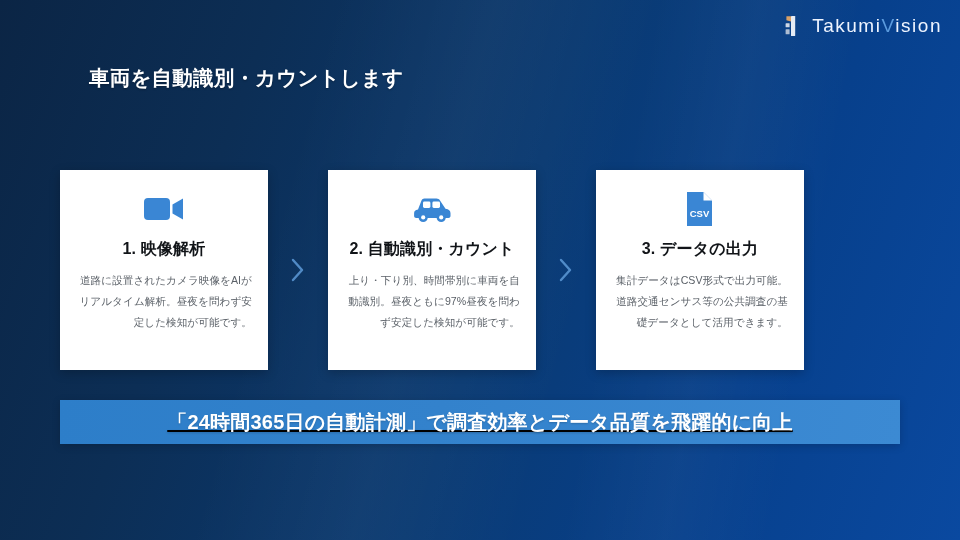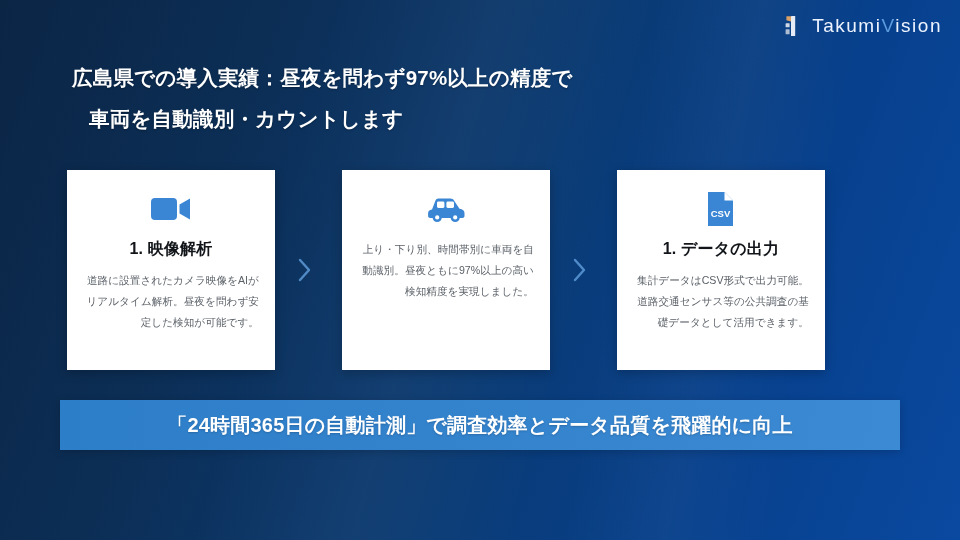--- a/index.html
+++ b/index.html
@@ -75,21 +75,20 @@
   }
   .card {
     width: 208px;
     background: #ffffff;
     box-shadow: 0 3px 10px rgba(0,0,0,0.22);
     padding: 18px 16px 14px 16px;
     box-sizing: border-box;
     display: flex;
     flex-direction: column;
     align-items: center;
-    margin-left: 7px;
   }
   .card-icon {
     height: 42px;
     display: flex;
     align-items: center;
     justify-content: center;
     margin-bottom: 9px;
   }
   .card-title {
     color: #111418;
@@ -115,26 +114,27 @@
     color: #5d9ad8;
   }
   .arrow svg { display: block; opacity: 0.85; }
 
   
   .banner {
     position: absolute;
     left: 60px;
     top: 400px;
     width: 840px;
-    height: 50px;
+    height: 44px;
     background: linear-gradient(100deg, #2d7ec9 0%, #3382cc 45%, #3c8ad3 100%);
     display: flex;
     align-items: center;
     justify-content: center;
     box-shadow: 0 2px 8px rgba(0,0,0,0.18);
+    text-decoration: underline;
   }
   .banner-text {
     color: #ffffff;
     font-size: 20px;
     font-weight: bold;
     letter-spacing: 0.01em;
     text-shadow: 0 1px 2px rgba(0,0,0,0.18);
     white-space: nowrap;
   }
 </style>
@@ -149,21 +149,20 @@
         <rect x="7" y="2" width="4.2" height="20" rx="0.6" fill="#e6ecf5"></rect>
         <path d="M2.4 2.2 L7 2.2 L7 7.6 L2.4 6.2 Z" fill="#d9a066"></path>
         <rect x="1.6" y="9.2" width="4" height="4" rx="0.5" fill="#cfd8e6"></rect>
         <rect x="1.6" y="15.2" width="4" height="5" rx="0.5" fill="#aebdd2"></rect>
       </svg>
     </span>
     <span class="logo-text"><span>Takumi</span><span class="hl">V</span><span>ision</span></span>
   </div>
 
   <div class="headline">
-    <span class="l1">広島県での導入実績：昼夜を問わず97%以上の精度で</span>
     <span class="l2">車両を自動識別・カウントします</span>
   </div>
 
   <div class="cards">
 
     <div class="card">
       <div class="card-icon">
         <svg width="42" height="30" viewBox="0 0 42 30" xmlns="http://www.w3.org/2000/svg">
           <rect x="1" y="4" width="26" height="22" rx="4" fill="#3a86d4"></rect>
           <path d="M29.5 10.5 L40 4.5 L40 25.5 L29.5 19.5 Z" fill="#3a86d4"></path>
@@ -188,40 +187,41 @@
                    C37.8 16.4 39.5 17.8 39.5 20.2 L39.5 23 C39.5 24.2 38.6 25 37.4 25 L5.2 25
                    C4 25 3.1 24.2 3.1 23 L3.1 20.2 C3.1 18.2 4.4 16.9 7 16.5 Z" fill="#3a86d4"></path>
           <rect x="12" y="8.5" width="7.4" height="6.4" rx="1.4" fill="#ffffff"></rect>
           <rect x="21.4" y="8.5" width="7.6" height="6.4" rx="1.4" fill="#ffffff"></rect>
           <circle cx="12.2" cy="24.4" r="4.6" fill="#3a86d4"></circle>
           <circle cx="12.2" cy="24.4" r="2.1" fill="#ffffff"></circle>
           <circle cx="30.2" cy="24.4" r="4.6" fill="#3a86d4"></circle>
           <circle cx="30.2" cy="24.4" r="2.1" fill="#ffffff"></circle>
         </svg>
       </div>
-      <div class="card-body">上り・下り別、時間帯別に車両を自動識別。昼夜ともに97%以上の高い検知精度を実現しました。</div>
+      <div class="card-title">2. 自動識別・カウント</div>
+      <div class="card-body">上り・下り別、時間帯別に車両を自動識別。昼夜ともに97%昼夜を問わず安定した検知が可能です。</div>
     </div>
 
     <div class="arrow">
       <span>
         <svg width="16" height="26" viewBox="0 0 16 26" xmlns="http://www.w3.org/2000/svg">
           <path d="M3 3 L12 13 L3 23" fill="none" stroke="currentColor" stroke-width="2.4" stroke-linecap="round" stroke-linejoin="round"></path>
         </svg>
       </span>
     </div>
 
     <div class="card">
       <div class="card-icon">
         <svg width="30" height="38" viewBox="0 0 30 38" xmlns="http://www.w3.org/2000/svg">
           <path d="M2 2 L18.5 2 L27 10.5 L27 36 L2 36 Z" fill="#3a86d4"></path>
           <path d="M18.5 2 L27 10.5 L18.5 10.5 Z" fill="#ffffff"></path>
           <text x="14.5" y="27" text-anchor="middle" fill="#ffffff" font-family="Liberation Sans, sans-serif" font-size="9.5" font-weight="bold">CSV</text>
         </svg>
       </div>
-      <div class="card-title">1. データの出力</div>
+      <div class="card-title">3. データの出力</div>
       <div class="card-body">集計データはCSV形式で出力可能。道路交通センサス等の公共調査の基礎データとして活用できます。</div>
     </div>
 
   </div>
 
   <div class="banner">
     <span class="banner-text">「24時間365日の自動計測」で調査効率とデータ品質を飛躍的に向上</span>
   </div>
 
 </div>

